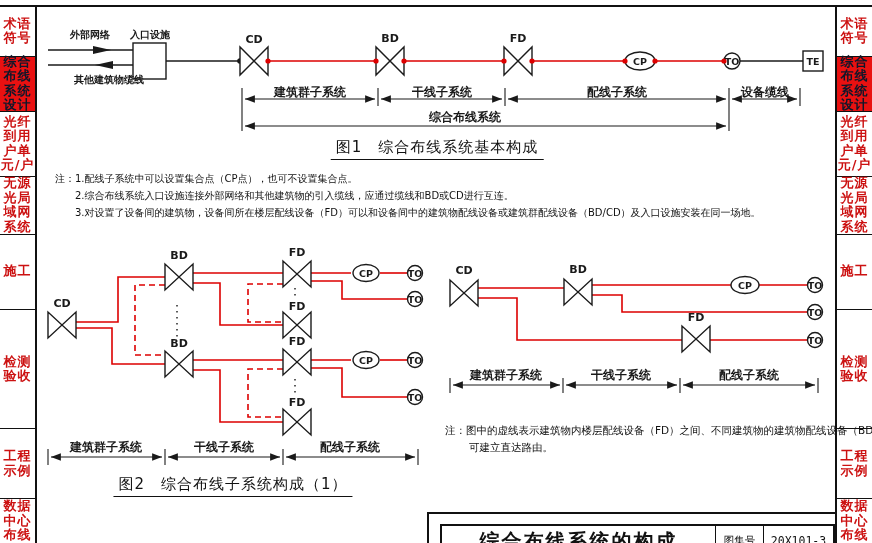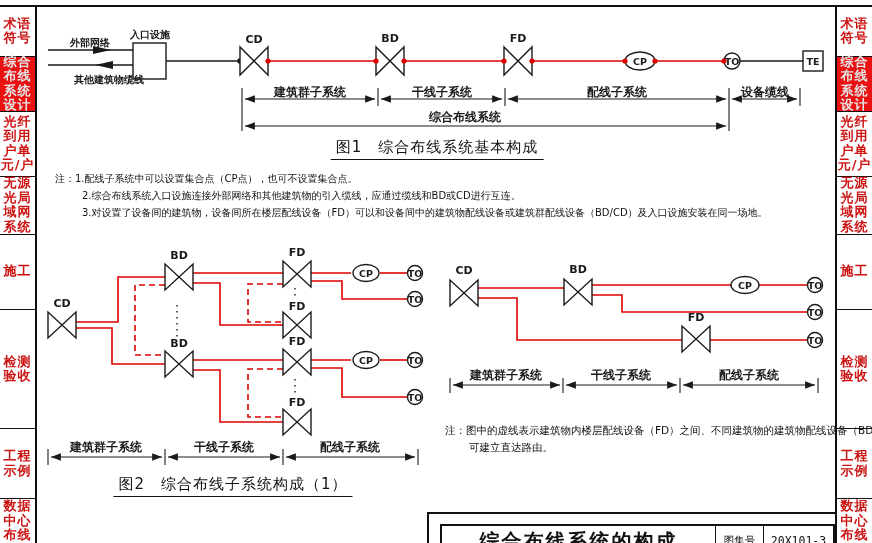--- a/index.html
+++ b/index.html
@@ -5,33 +5,33 @@
   html,body{margin:0;padding:0;background:#fff;}
   .page{position:relative;width:872px;height:543px;background:#fff;overflow:hidden;
         font-family:"DejaVu Sans","Liberation Sans",sans-serif;color:#111;}
   .top-rule{position:absolute;left:0;top:5px;width:872px;height:2px;background:#111;}
   .sidebar{position:absolute;top:7px;bottom:0;width:35px;display:flex;flex-direction:column;background:#fff;}
   .sidebar.left{left:0;}
   .sidebar.right{left:837px;}
   .side-tab{box-sizing:border-box;border-bottom:1.5px solid #111;color:#cc1111;font-weight:700;
             font-size:13px;line-height:1.12;display:flex;align-items:center;justify-content:center;
             text-align:center;white-space:pre-line;letter-spacing:1px;}
-  .side-tab.active{background:#e91111;color:#e5e5e5;}
+  .side-tab.active{background:#e91111;color:#0f172a;}
   .side-tab:last-child{border-bottom:none;flex:1;}
   .main{position:absolute;left:35px;top:5px;width:802px;height:538px;box-sizing:border-box;
         border-left:2px solid #111;border-right:2px solid #111;border-top:2px solid #111;}
   .main svg{position:absolute;left:0;top:0;}
   .lbl{position:absolute;transform:translate(-50%,-50%);font-size:11px;color:#1a1a1a;white-space:nowrap;font-weight:600;}
   .sym{font-size:9.5px;font-weight:600;text-align:right;}
   .dim{font-size:12px;font-weight:600;}
   .small{font-size:10px;}
   .figtitle{position:absolute;transform:translateX(-50%);font-size:15px;font-weight:400;color:#111;
             border-bottom:1.5px solid #111;padding:0 5px 2px;white-space:nowrap;letter-spacing:1px;}
   .note{position:absolute;font-size:10px;color:#111;line-height:17px;white-space:nowrap;}
-  .note .ind{margin-left:27px;}
+  .note .ind{margin-left:20px;}
   .note2{position:absolute;font-size:10.5px;color:#111;line-height:17px;white-space:nowrap;}
   .note2 .ind{margin-left:24px;}
   .tb-rule-h{position:absolute;left:390px;top:505px;width:408px;height:1.5px;background:#111;}
   .tb-rule-v{position:absolute;left:390px;top:505px;width:1.5px;height:38px;background:#111;}
   .titleblock{position:absolute;left:403px;top:517px;width:395px;height:34px;box-sizing:border-box;
               border:2px solid #111;display:flex;align-items:center;}
   .tb-title{flex:1;text-align:center;font-size:20px;font-weight:600;letter-spacing:2px;}
   .tb-cell{box-sizing:border-box;border-left:1.5px solid #111;height:100%;display:flex;
            align-items:center;justify-content:center;}
   .tb-label{width:48px;font-size:10.5px;}
@@ -220,21 +220,21 @@
         <line x1="413" y1="371" x2="413" y2="386"></line>
         <line x1="526" y1="371" x2="526" y2="386"></line>
         <line x1="643" y1="371" x2="643" y2="386"></line>
         <line x1="781" y1="371" x2="781" y2="386"></line>
         <line x1="416" y1="378" x2="523" y2="378" marker-start="url(#ar)" marker-end="url(#ar)"></line>
         <line x1="529" y1="378" x2="640" y2="378" marker-start="url(#ar)" marker-end="url(#ar)"></line>
         <line x1="646" y1="378" x2="778" y2="378" marker-start="url(#ar)" marker-end="url(#ar)"></line>
       </g>
     </svg>
 
-    <span class="lbl small" style="left:53px;top:36px">外部网络</span>
+    <span class="lbl small" style="left:53px;top:28px">外部网络</span>
     <span class="lbl small" style="left:72px;top:73px">其他建筑物缆线</span>
     <span class="lbl small" style="left:113px;top:28px">入口设施</span>
     <span class="lbl" style="left:217px;top:32px">CD</span>
     <span class="lbl" style="left:353px;top:31px">BD</span>
     <span class="lbl" style="left:481px;top:31px">FD</span>
     <span class="lbl sym" style="left:603px;top:54px">CP</span>
     <span class="lbl sym" style="left:695px;top:54px">TO</span>
     <span class="lbl sym" style="left:776px;top:54px">TE</span>
     <span class="lbl dim" style="left:273px;top:85px">建筑群子系统</span>
     <span class="lbl dim" style="left:405px;top:85px">干线子系统</span>

